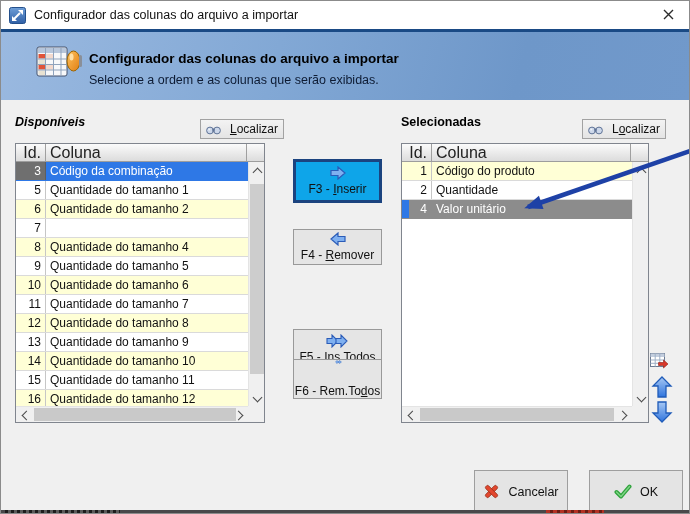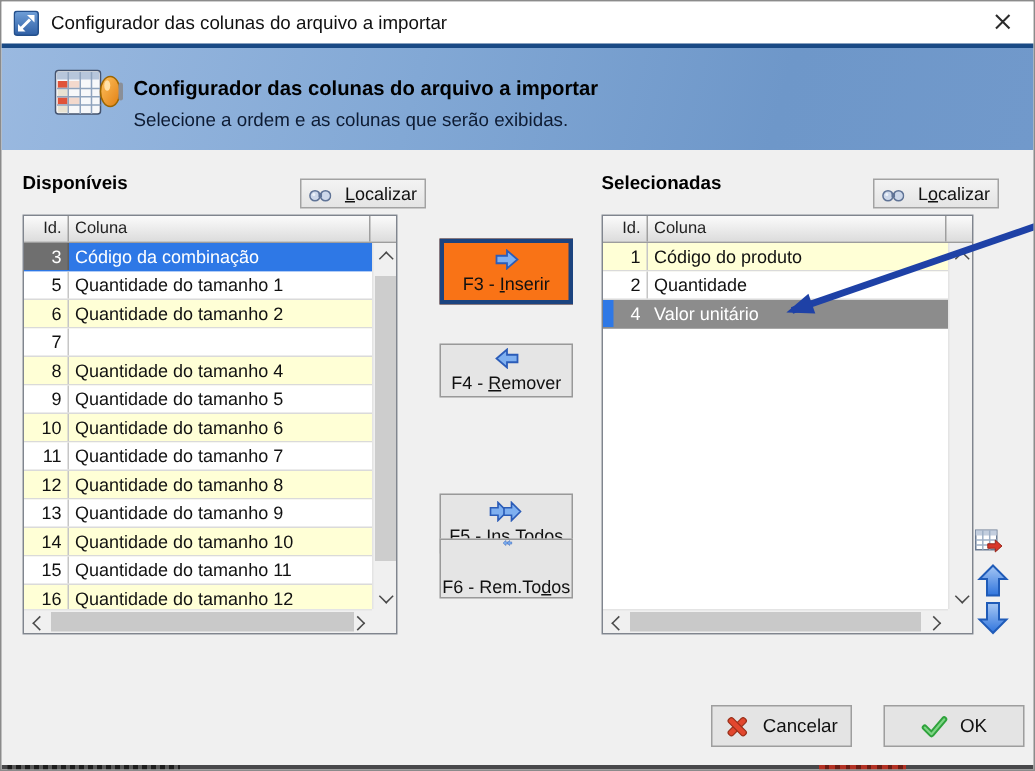--- a/index.html
+++ b/index.html
@@ -17,21 +17,21 @@
   .header-icon{position:absolute;left:34px;top:11px;}
   
   .grp-label{position:absolute;top:114px;font-size:12.5px;font-weight:bold;color:#000;}
   
   .btn-find{position:absolute;top:118px;width:84px;height:20px;background:linear-gradient(#f3f3f3,#e4e4e4);
     border:1px solid #a2a2a2;display:flex;align-items:center;justify-content:center;gap:9px;font-size:12px;color:#111;box-sizing:border-box;cursor:pointer;}
   .accel{text-decoration:underline;}
   
   .list{position:absolute;top:142px;height:280px;background:#fff;border:1px solid #80858e;box-sizing:border-box;}
   .lheader{position:absolute;left:0;right:0;top:0;height:18px;background:linear-gradient(#fbfbfb,#dcdcdc);
-    border-bottom:1px solid #9d9d9d;display:flex;font-size:11px;color:#222;box-sizing:border-box;}
+    border-bottom:1px solid #9d9d9d;display:flex;font-size:16px;color:#222;box-sizing:border-box;}
   .lheader .hid{width:30px;text-align:right;padding-right:4px;border-right:1px solid #9f9f9f;line-height:17px;box-sizing:border-box;}
   .lheader .hname{width:calc(100% - 47px);padding-left:4px;border-right:1px solid #9f9f9f;line-height:17px;box-sizing:border-box;}
   .rows{position:absolute;left:0;top:18px;right:16px;bottom:16px;overflow:hidden;background:#fff;}
   .row{height:19px;display:flex;font-size:12px;color:#111;background:#fff;border-bottom:1px solid #dadada;box-sizing:border-box;cursor:default;}
   .row:nth-child(odd){background:#ffffd6;}
   .cid{width:30px;text-align:right;padding-right:4px;border-right:1px solid #c6c6c6;line-height:18px;box-sizing:border-box;}
   .cname{flex:1;padding-left:4px;line-height:18px;white-space:nowrap;overflow:hidden;}
   .row.sel-l{background:#2e78e6;border-bottom-color:#2e78e6;}
   .row.sel-l .cid{background:#6f6f6f;color:#fff;border-right-color:#5e5e5e;}
   .row.sel-l .cname{color:#fff;}
@@ -47,31 +47,31 @@
   .hthumb{position:absolute;top:1px;height:13px;background:#c9c9c9;}
   .corner{position:absolute;right:0;bottom:0;width:16px;height:16px;background:#f0f0f0;}
   .chev{display:inline-block;width:6px;height:6px;border-style:solid;border-color:#4a4a4a;border-width:1.5px 1.5px 0 0;}
   .chev.up{transform:translateY(2px) rotate(-45deg);}
   .chev.down{transform:translateY(-1px) rotate(135deg);}
   .chev.left{transform:translateX(2px) rotate(-135deg);}
   .chev.right{transform:translateX(-2px) rotate(45deg);}
   
   .act-btn{position:absolute;left:292px;width:89px;background:#e5e5e5;border:1px solid #999;
     display:flex;flex-direction:column;align-items:center;justify-content:center;gap:2px;font-size:12px;color:#111;box-sizing:border-box;cursor:pointer;}
-  #btn-insert{top:158px;height:44px;border:3px solid #1b437f;background:#f97316;}
+  #btn-insert{top:158px;height:44px;border:3px solid #1b437f;background:#0ea5e9;}
   #btn-remove{top:228px;height:36px;}
   #btn-insall{top:293px;height:40px;margin-top:35px;}
   #btn-remall{top:358px;height:40px;gap:20px;}
   
   .side-ico{position:absolute;cursor:pointer;}
   #icon-grid{left:648px;top:350px;width:20px;height:20px;}
   #btn-up{left:650px;top:374px;width:22px;height:24px;}
   #btn-down{left:650px;top:399px;width:22px;height:24px;}
   
-  .btn-foot{position:absolute;top:469px;height:28px;width:94px;background:#e4e4e4;border:1px solid #9e9e9e;
+  .btn-foot{position:absolute;top:469px;height:43px;width:94px;background:#e4e4e4;border:1px solid #9e9e9e;
     display:flex;align-items:center;justify-content:center;gap:8px;font-size:12.5px;color:#111;box-sizing:border-box;cursor:pointer;}
   #btn-cancel{left:473px;}
   #btn-ok{left:588px;}
   
   .annot{position:absolute;left:0;top:0;pointer-events:none;z-index:40;}
   
   .bottom-strip{position:absolute;left:0;right:0;bottom:0;height:3px;background:#48484a;}
   .bs-marks{position:absolute;top:0;height:3px;}
   .bs-dark{left:4px;width:115px;background:repeating-linear-gradient(90deg,#1d1d1d 0 3px,#5a5a5a 3px 6px);}
   .bs-red{left:545px;width:58px;background:repeating-linear-gradient(90deg,#b43224 0 4px,#6b1d14 4px 7px);}
@@ -121,21 +121,21 @@
       <path d="M10.5 5 V33 M18.5 5 V33 M26 5 V33" stroke="#8fa3bd" stroke-width="1"></path>
       <path d="M3 16 H32 M3 21.5 H32 M3 27 H32" stroke="#8fa3bd" stroke-width="1"></path>
       <ellipse cx="38.5" cy="18" rx="6.5" ry="10" fill="url(#gh)" stroke="#9c6500"></ellipse>
       <ellipse cx="36.5" cy="14" rx="2" ry="3.5" fill="#ffe0a6"></ellipse>
       <rect x="44" y="12" width="3" height="12" rx="1.5" fill="#8a8f98"></rect>
     </svg>
     <div class="header-title">Configurador das colunas do arquivo a importar</div>
     <div class="header-sub">Selecione a ordem e as colunas que serão exibidas.</div>
   </div>
 
-  <div class="grp-label" style="left:14px;">Disponíveis</div>
+  <div class="grp-label" style="left:14px;font-style:italic;">Disponíveis</div>
   <div class="grp-label" style="left:400px;">Selecionadas</div>
 
   <div class="btn-find" style="left:199px;">
     <svg width="15" height="11" viewBox="0 0 15 11">
       <circle cx="4" cy="6.5" r="3.4" fill="#cdd8ea" stroke="#5f7396"></circle>
       <circle cx="11" cy="6.5" r="3.4" fill="#cdd8ea" stroke="#5f7396"></circle>
       <rect x="6.3" y="4.6" width="2.4" height="3" fill="#5f7396"></rect>
       <circle cx="3.2" cy="5.6" r="1" fill="#eef3fa"></circle>
     </svg>
     <span><span></span><span class="accel">L</span><span>ocalizar</span></span>

